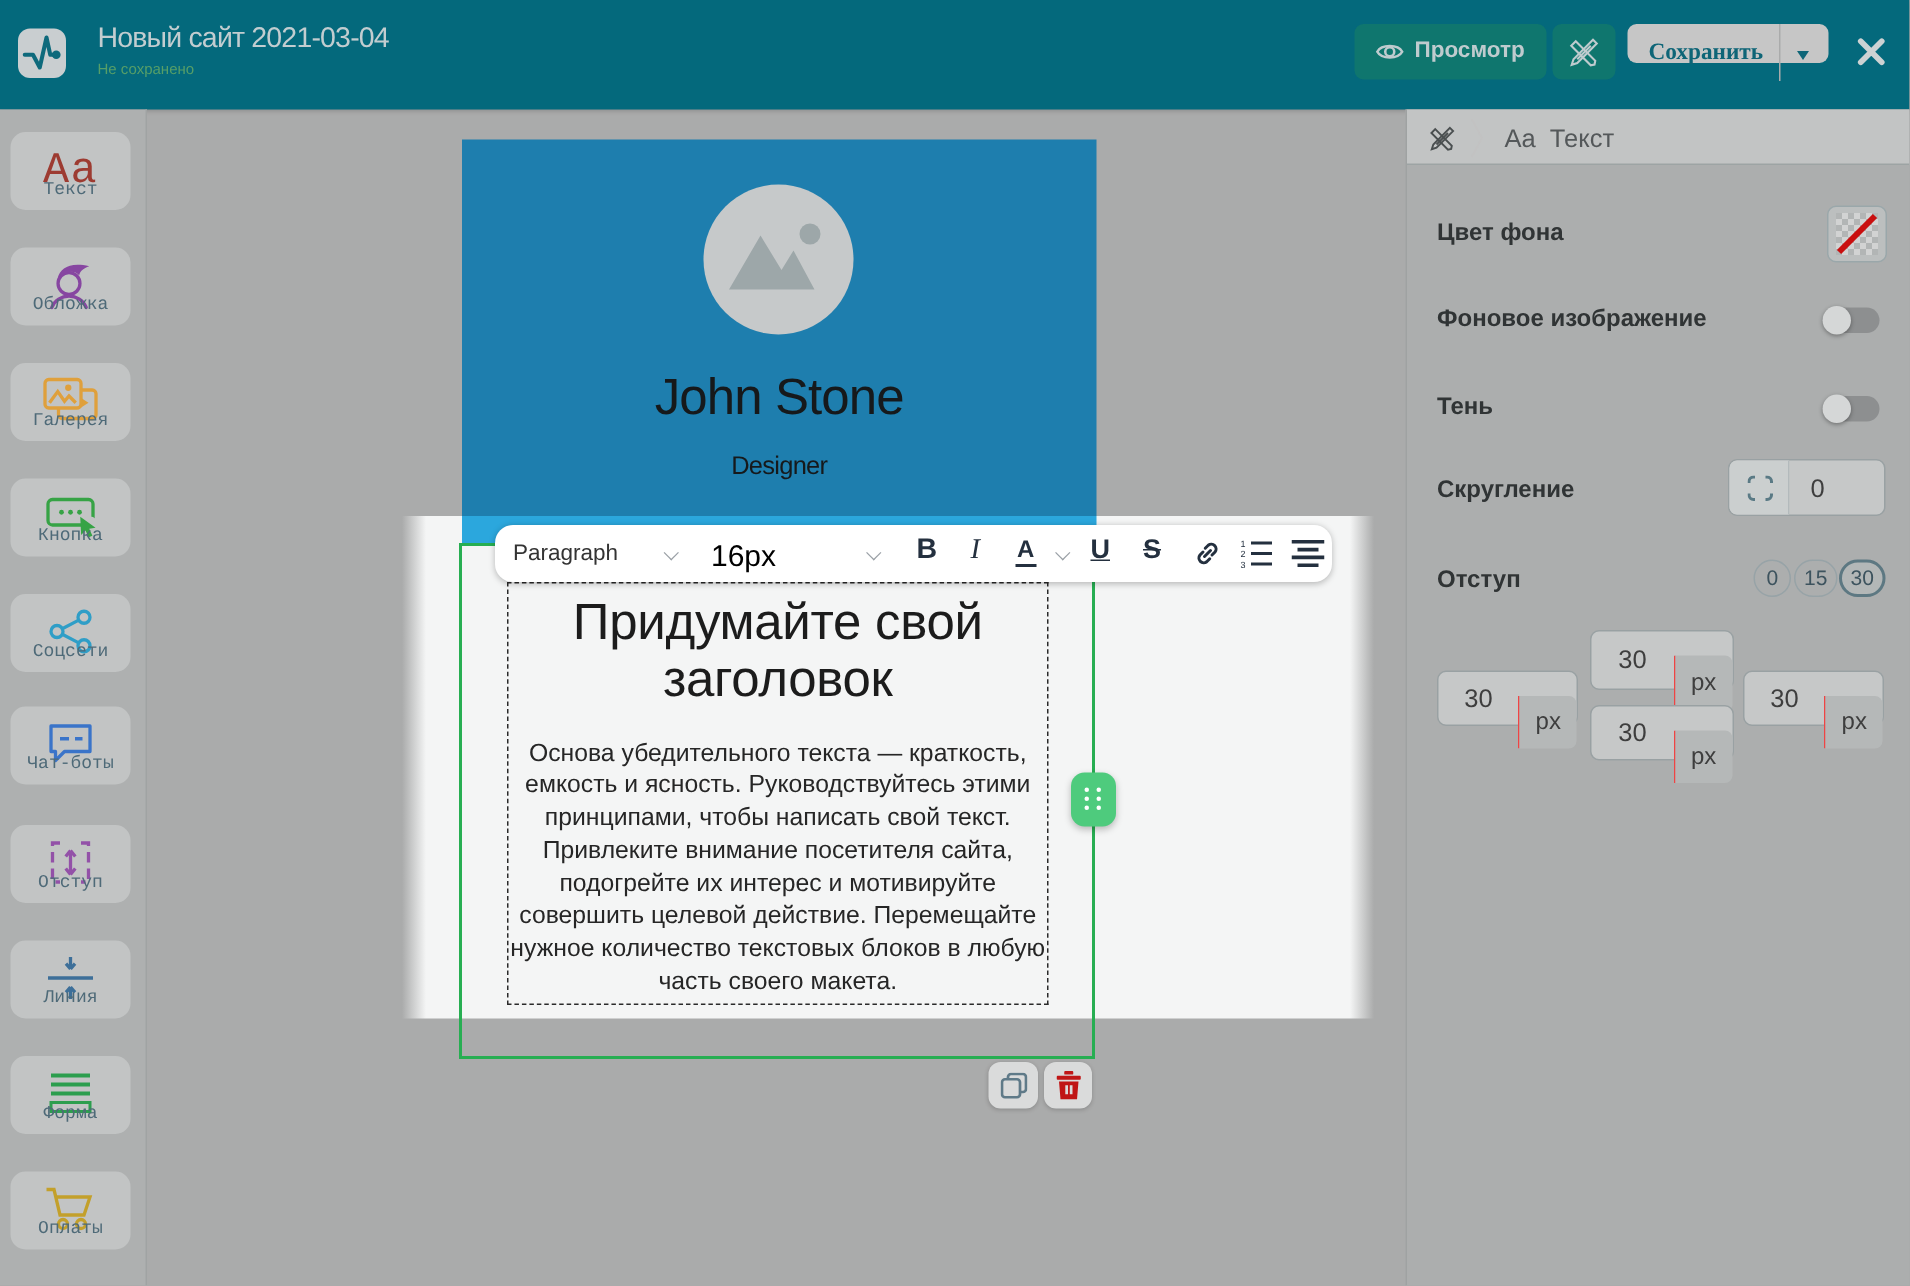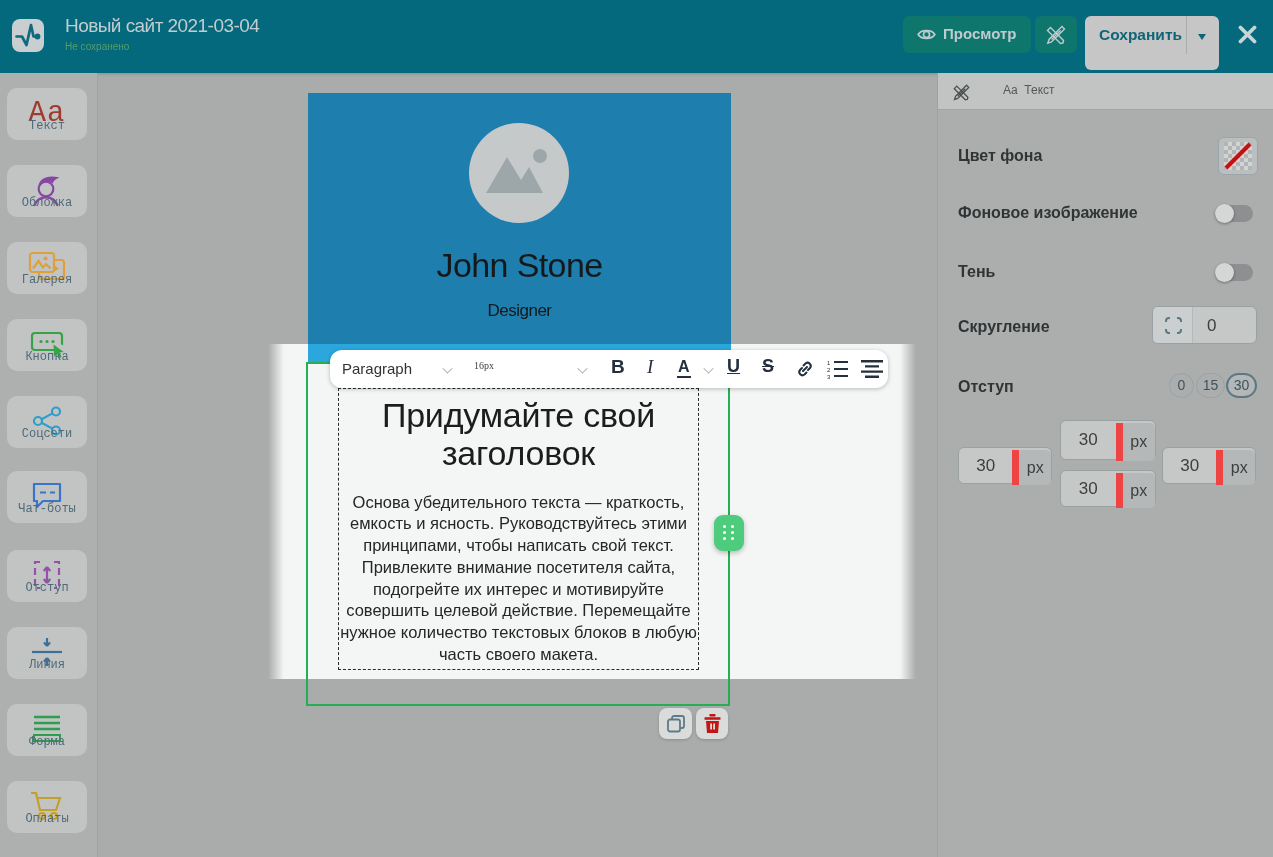--- a/index.html
+++ b/index.html
@@ -9,21 +9,21 @@
 
   
   #topbar { left:0; top:0; width:1273px; height:73px; background:#04697c; box-shadow:0 1px 3px rgba(0,0,0,0.18); }
   #logo { left:12px; top:19px; width:32px; height:33px; background:#c9ced0; border-radius:8px; }
   #tb-title { left:65px; top:15px; font-size:19px; color:#c2cdd0; letter-spacing:-0.55px; }
   #tb-sub { left:65px; top:41px; font-size:10px; color:#569e68; }
   .tbbtn { background:#0f766e; border-radius:6px; color:#bfcbce; font-weight:bold; font-size:15px; }
   #btn-preview { left:903px; top:16px; width:128px; height:37px; }
   #btn-preview span { position:absolute; left:40px; top:9px; }
   #btn-tools { left:1035px; top:16px; width:42px; height:37px; }
-  #btn-save { left:1085px; top:16px; width:134px; height:54px; background:#c6c6c6; border-radius:6px; }
+  #btn-save { left:1085px; top:16px; width:134px; height:26px; background:#c6c6c6; border-radius:6px;font-family:Liberation Serif, serif; }
   #btn-save .txt { position:absolute; left:14px; top:10px; color:#0e6577; font-weight:bold; font-size:15.5px; }
   #btn-save .div { position:absolute; left:101px; top:0; width:1px; height:38px; background:#aaabab; }
   #btn-save .caret { position:absolute; left:113px; top:18px; width:0; height:0; border-left:4.8px solid transparent; border-right:4.8px solid transparent; border-top:6px solid #0e6577; }
 
   
   #sidebar { left:0; top:73px; width:98px; height:784px; background:#aeb0b0; border-right:1px solid #a0a3a3; }
   .scard { position:absolute; left:7px; width:80px; height:52px; background:#c2c4c4; border-radius:10px;font-family:Liberation Mono, monospace; }
   .scard .lbl { position:absolute; bottom:7px; width:100%; text-align:center; font-size:12px; color:#4e6a78; }
   .scard .ic { position:absolute; top:7px; left:0; width:100%; height:36px; display:flex; align-items:center; justify-content:center; }
 
@@ -38,54 +38,54 @@
   .fadeL { left:268px; top:344px; width:16px; height:335px; background:linear-gradient(to left,#f4f5f5,rgba(244,245,245,0)); }
   .fadeR { left:900px; top:344px; width:16px; height:335px; background:linear-gradient(to right,#f4f5f5,rgba(244,245,245,0)); }
   #greenbox { left:306px; top:362px; width:424px; height:344px; border:2.5px solid #27ae52; }
   #textel { left:338px; top:388px; width:361px; height:282px; border:1.5px dashed #2a2a2a; }
   #h1 { left:338px; top:395.5px; width:361px; text-align:center; font-size:34px; line-height:38.5px; color:#1c1c1c; letter-spacing:-0.2px; }
   #body { left:338px; top:491.5px; width:361px; text-align:center; font-size:16.5px; line-height:21.8px; color:#262626; white-space:nowrap; }
 
   
   #tbar { left:330px; top:350px; width:558px; height:38px; background:#ffffff; border-radius:12px; box-shadow:0 1px 4px rgba(0,0,0,0.25); }
   #tbar .dd1 { position:absolute; left:12px; top:10px; font-size:15px; color:#333; }
-  #tbar .dd2 { position:absolute; left:144px; top:10px; font-size:10px; color:#404040;font-family:Liberation Serif, serif; }
+  #tbar .dd2 { position:absolute; left:144px; top:10px; font-size:20px; color:#000000; }
   .chev { position:absolute; width:9px; height:9px; }
   .chev:before { content:""; position:absolute; left:0; top:0; width:8px; height:8px; border-right:1.8px solid #9aa0a6; border-bottom:1.8px solid #9aa0a6; transform:rotate(45deg) scale(0.8); }
 
   
   #handle { left:714px; top:515px; width:30px; height:36px; background:#4ecb7d; border-radius:9px; box-shadow:0 2px 5px rgba(0,0,0,0.25); }
   #handle i { position:absolute; width:3.4px; height:3.4px; border-radius:50%; background:#fff; }
 
   
   .actbtn { background:#dadbdb; border-radius:8px; box-shadow:0 1px 3px rgba(0,0,0,0.18); }
   #act-copy { left:659px; top:708px; width:33px; height:31px; }
   #act-del { left:696px; top:708px; width:32px; height:31px; }
 
   
   #panel { left:937px; top:73px; width:336px; height:784px; background:#acaeae; border-left:1px solid #9fa2a2; }
   #crumb { left:938px; top:73px; width:335px; height:37px; background:#c2c4c4; border-bottom:1px solid #9da4a4; }
-  #crumb .t { position:absolute; left:65px; top:10px; font-size:12px; color:#54585a; }
+  #crumb .t { position:absolute; left:65px; top:10px; font-size:17px; color:#54585a; }
   .plabel { position:absolute; left:958px; font-size:16px; font-weight:bold; color:#303435; }
 
   .toggle { position:absolute; left:1215px; width:38px; height:17px; background:#8d8f90; border-radius:9px; }
   .toggle .knob { position:absolute; left:0px; top:-1px; width:19px; height:19px; background:#d5d7d7; border-radius:50%; box-shadow:0 1px 3px rgba(0,0,0,0.35); }
 
   #round { left:1152px; top:306px; width:105px; height:38px; border:1px solid #99a1a3; border-radius:6px; background:#c6c8c8; }
   #round .seg { position:absolute; left:0; top:0; width:40px; height:36px; background:#cbcfcf; border-right:1px solid #b3babc; border-radius:5px 0 0 5px; }
   #round .val { position:absolute; left:54px; top:9px; font-size:17px; color:#3e3e3e; }
 
   .chip { position:absolute; top:373px; height:25px; border:1px solid #97a3a7; border-radius:13px; font-size:14px; color:#3d535e; text-align:center; line-height:23px; }
   #chip0 { left:1169px; width:25px; }
   #chip15 { left:1196px; width:29px; }
   #chip30 { left:1226px; width:31px; border:2px solid #5d7882; background:#b3b7b7; line-height:21px; }
 
   .pin { position:absolute; border:1px solid #99a1a3; border-radius:6px; background:#c6c8c8; }
   .pin .v { position:absolute; top:50%; transform:translateY(-50%); left:0; width:58%; text-align:center; font-size:17px; color:#3e3e3e; }
-  .pin .u { position:absolute; top:2px; right:0; width:42%; height:100%; background:#b5b8b8; border-left:7px solid #ef4444; border-radius:0 5px 5px 0; }
+  .pin .u { position:absolute; top:16px; right:0; width:42%; height:100%; background:#b5b8b8; border-left:1px solid #ef4444; border-radius:0 5px 5px 0; }
   .pin .u span { position:absolute; top:50%; left:50%; transform:translate(-50%,-50%); font-size:16px; color:#3e3e3e; }
 </style>
 </head>
 <body>
 
 <div class="abs" id="topbar"></div>
 <div class="abs" id="logo">
   <svg width="32" height="33" viewBox="0 0 32 33">
       <path d="M4.5 17.5 H10 L14.5 26 L19 6 L21.5 17.5 H25" fill="none" stroke="#0e6a7c" stroke-width="2.7" stroke-linecap="round" stroke-linejoin="round"></path>
       <circle cx="25.5" cy="17.5" r="2.9" fill="#0e6a7c"></circle>

